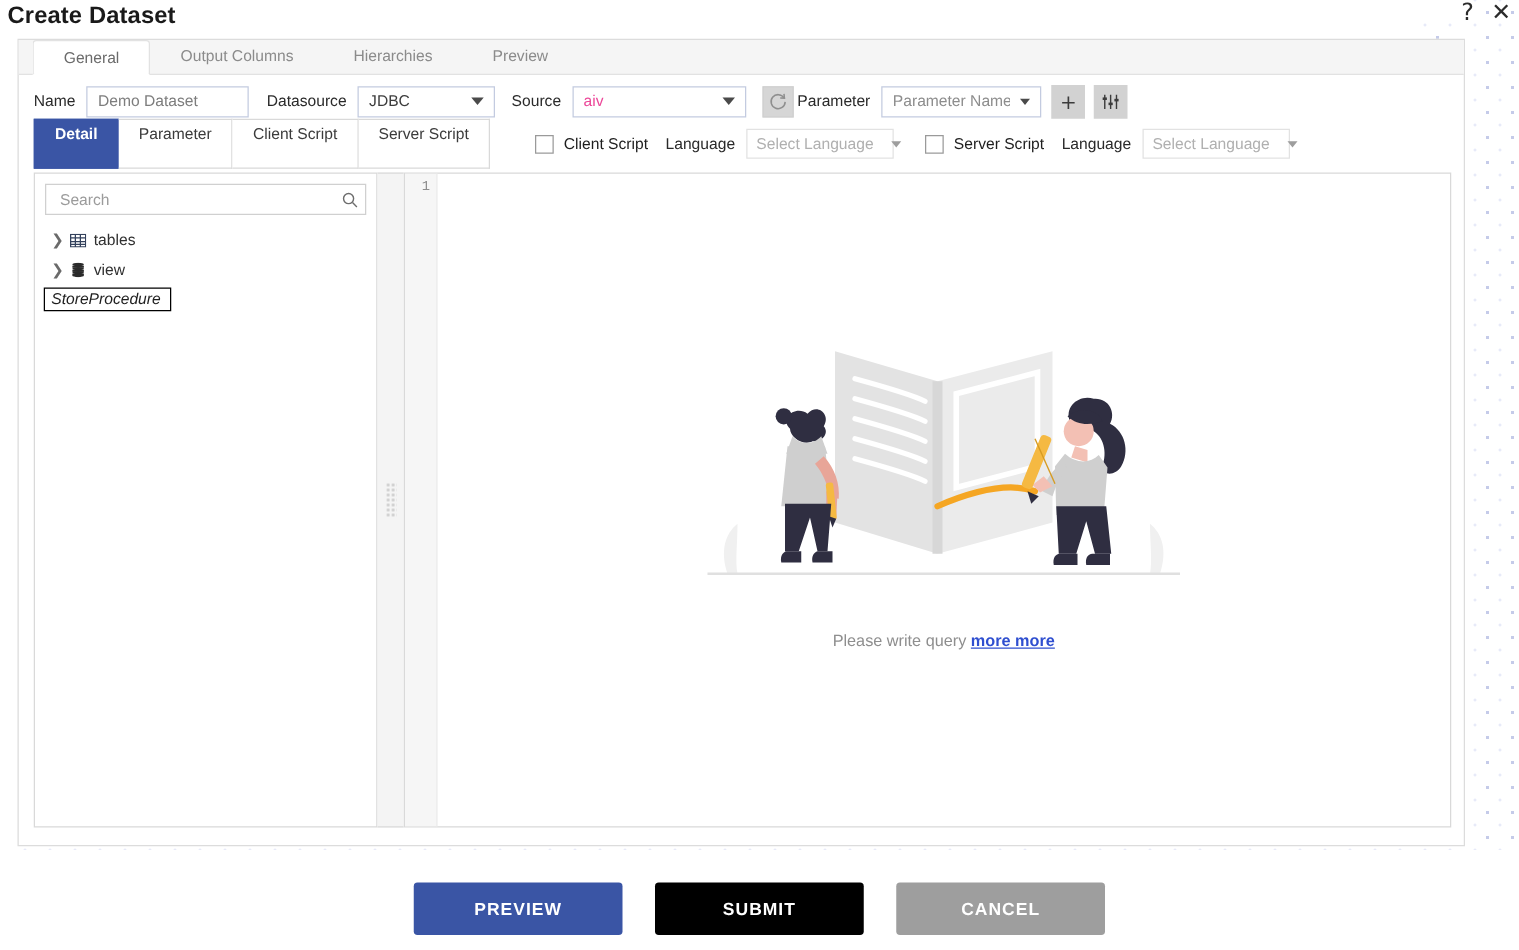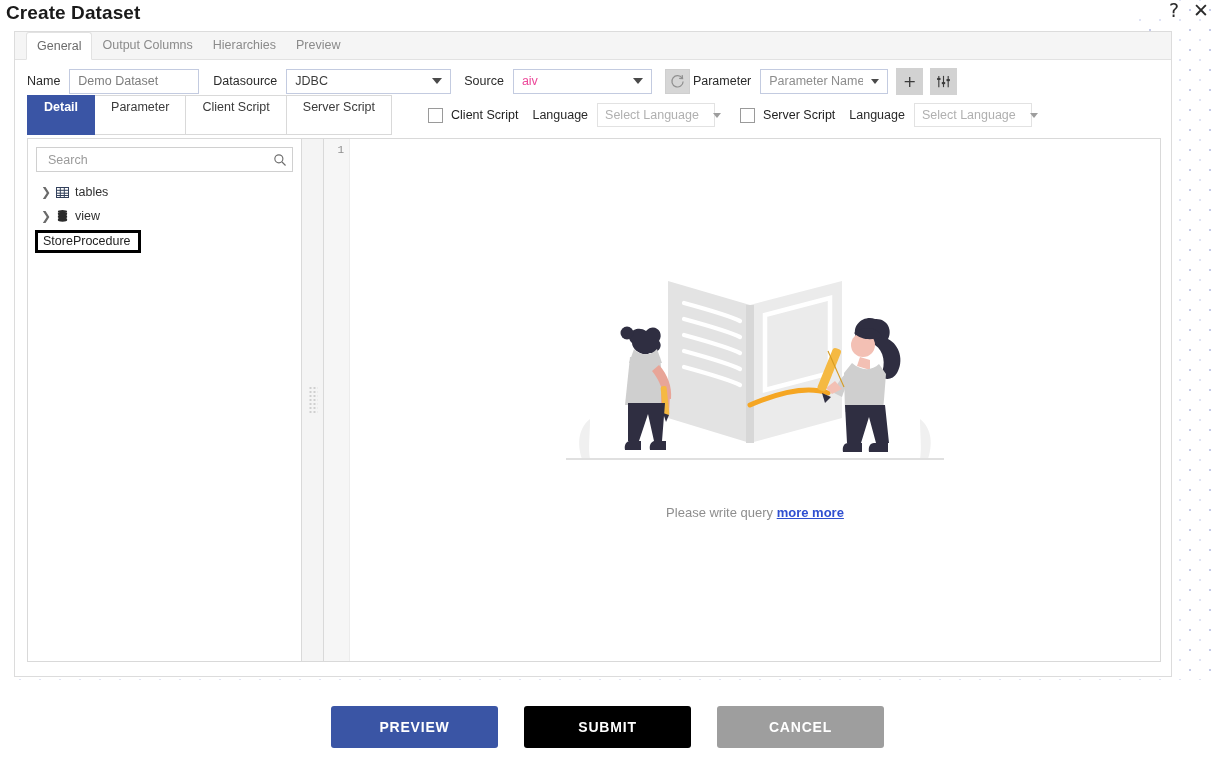--- a/index.html
+++ b/index.html
@@ -52,21 +52,21 @@
   
   #top-tabs {
     position: relative; height: 28px;
     background: #f5f5f5;
     border-bottom: 1px solid #e2e2e2;
     display: flex; align-items: flex-end;
     padding-left: 11px;
   }
   .ttab {
     height: 27px; line-height: 27px;
-    padding: 0 10px;
+    padding: 0 24px;
     font-size: 12.5px; color: #8b8b8b;
     cursor: pointer; white-space: nowrap;
   }
   .ttab.active {
     background: #ffffff; color: #6b6b6b;
     border: 1px solid #e2e2e2; border-bottom: 1px solid #ffffff;
     border-radius: 3px 3px 0 0;
     margin-bottom: -1px; height: 28px; line-height: 27px;
   }
 
@@ -185,22 +185,22 @@
     font-size: 12.5px; color: #303030;
     padding: 5px 0 5px 13px; cursor: pointer;
   }
   .tree-chev {
     width: 9px; color: #6a6a6a; font-size: 12px; line-height: 12px;
     font-family: "DejaVu Sans", sans-serif;
   }
   .tree-icon { width: 13px; display: flex; align-items: center; justify-content: center; }
   #sp-node {
     margin: 2px 0 0 7px; display: inline-flex; align-items: center;
-    border: 3px solid #000000; padding: 1px 7px 2px 5px;
-    font-size: 12.5px; color: #1e1e1e; cursor: pointer;
+    border: 1px solid #000000; padding: 1px 7px 2px 5px;
+    font-size: 12.5px; color: #1e1e1e; cursor: pointer; font-style: italic;
   }
 
   #splitter {
     width: 21px; background: #f4f4f4;
     border-top: 1px solid #d9d9d9; border-bottom: 1px solid #d9d9d9;
     position: relative; cursor: col-resize;
   }
   #grip {
     position: absolute; left: 50%; top: 50%;
     transform: translate(-50%,-50%);
@@ -274,21 +274,21 @@
     <div class="ttab">Output Columns</div>
     <div class="ttab">Hierarchies</div>
     <div class="ttab">Preview</div>
   </div>
 
   <div id="row1">
     <span class="fld-label">Name</span>
     <div class="txtbox" style="width:130px;">Demo Dataset</div>
 
     <span class="fld-label" style="margin-left:14px;">Datasource</span>
-    <div class="selbox" style="width:165px;">
+    <div class="selbox" style="width:110px;">
       <span class="cap">JDBC</span>
       <span class="caret"></span>
     </div>
 
     <span class="fld-label" style="margin-left:13px;">Source</span>
     <div class="selbox" style="width:139px;color:#ec4899;">
       <span class="cap">aiv</span>
       <span class="caret"></span>
     </div>
 

